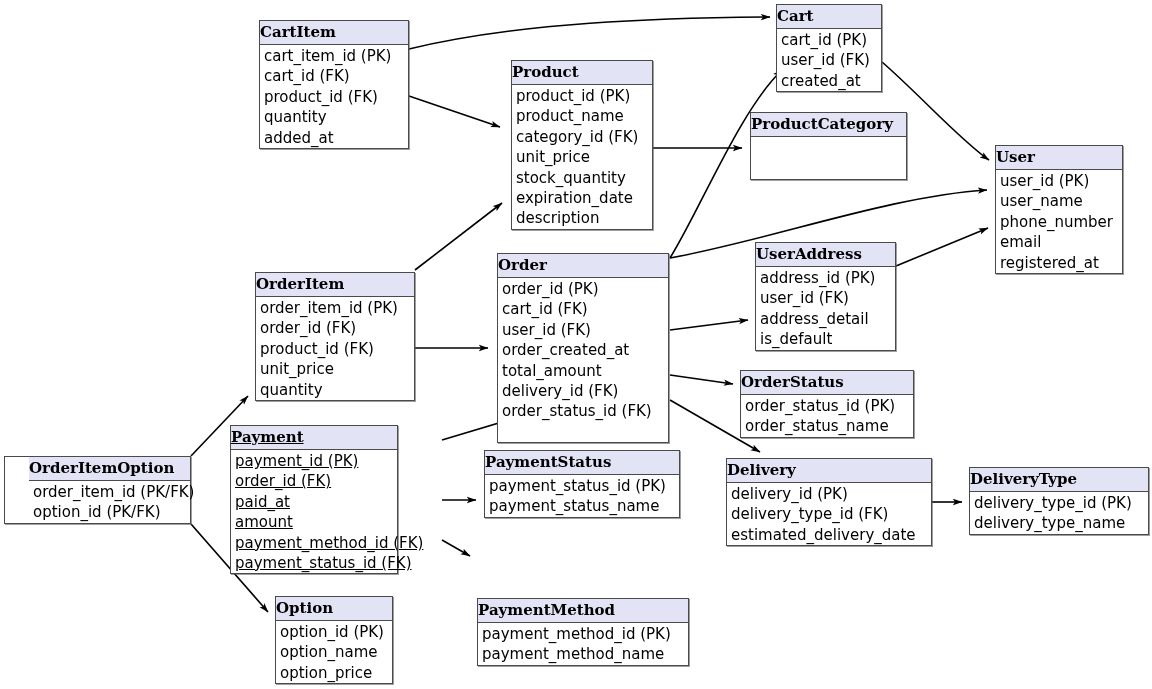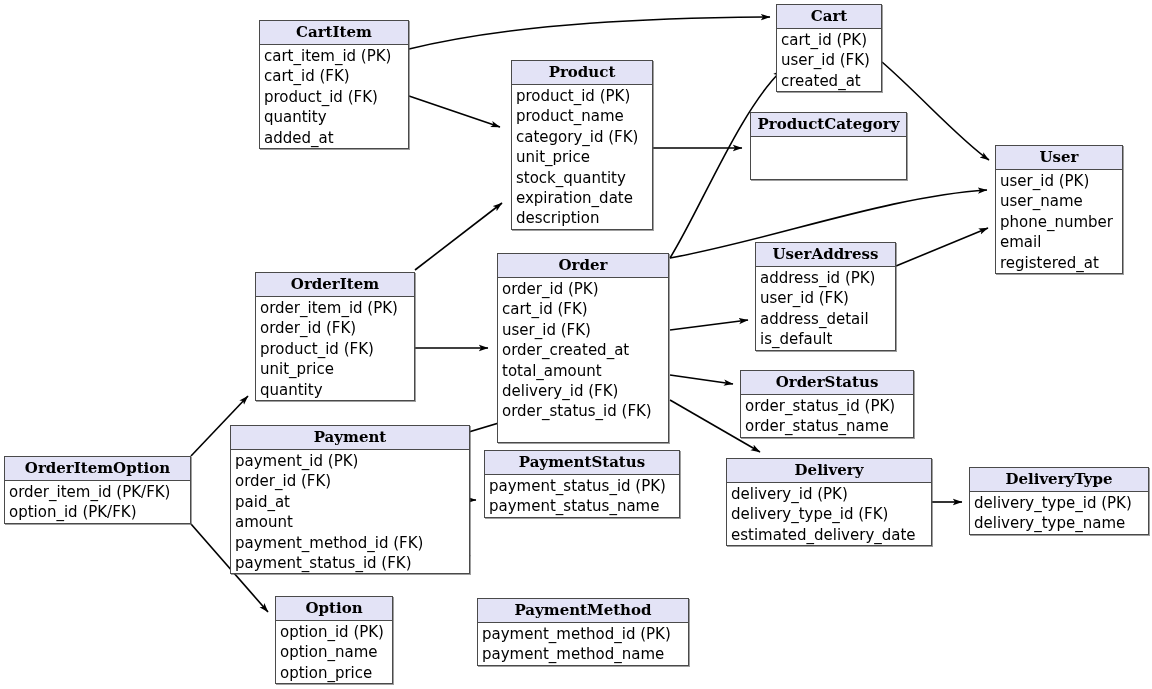--- a/index.html
+++ b/index.html
@@ -3,21 +3,21 @@
 <meta charset="utf-8">
 <title>ER Diagram</title>
 <style>
   html,body{margin:0;padding:0;background:#ffffff;}
   body{font-family:"DejaVu Sans","Liberation Sans",sans-serif;}
   #canvas{position:relative;width:1152px;height:689px;background:#fff;overflow:hidden;}
   #edges{position:absolute;left:0;top:0;width:1152px;height:689px;pointer-events:none;}
   .entity{position:absolute;box-sizing:border-box;background:#ffffff;
           border:1px solid #4a4a4a;box-shadow:1px 1px 0 rgba(80,80,80,.55);}
   .entity .ehead{box-sizing:border-box;background:#e3e3f6;border-bottom:1px solid #4a4a4a;
-          font-weight:bold;text-align:center;font-size:15px;line-height:23px;height:24px;
+          font-weight:bold;font-size:15px;line-height:23px;height:24px;
           color:#000;font-family:"DejaVu Serif","Liberation Serif",serif;white-space:nowrap;}
   .entity .ebody{padding:1px 0 2px 0;}
   .entity .attr{font-size:15px;line-height:20.4px;height:20.4px;padding:0 3px 0 4px;color:#000;
           white-space:nowrap;font-family:"DejaVu Sans","Liberation Sans",sans-serif;}
 </style>
 </head>
 <body>
 
 <div id="canvas">
   <svg id="edges" viewBox="0 0 1152 689" xmlns="http://www.w3.org/2000/svg">
@@ -122,21 +122,21 @@
           <div class="attr">is_default</div>
         </div>
       </div>
       <div class="entity" style="left: 740px; top: 370px; width: 174px; height: 67.8px;">
         <div class="ehead">OrderStatus</div>
         <div class="ebody">
           <div class="attr">order_status_id (PK)</div>
           <div class="attr">order_status_name</div>
         </div>
       </div>
-      <div class="entity" style="left: 230px; top: 425px; width: 240px; height: 149.4px;">
+      <div class="entity" style="left: 230px; top: 425px; width: 168px; height: 149.4px; text-decoration: underline;">
         <div class="ehead">Payment</div>
         <div class="ebody">
           <div class="attr">payment_id (PK)</div>
           <div class="attr">order_id (FK)</div>
           <div class="attr">paid_at</div>
           <div class="attr">amount</div>
           <div class="attr">payment_method_id (FK)</div>
           <div class="attr">payment_status_id (FK)</div>
         </div>
       </div>
@@ -162,21 +162,21 @@
           <div class="attr">estimated_delivery_date</div>
         </div>
       </div>
       <div class="entity" style="left: 969px; top: 467px; width: 180px; height: 67.8px;">
         <div class="ehead">DeliveryType</div>
         <div class="ebody">
           <div class="attr">delivery_type_id (PK)</div>
           <div class="attr">delivery_type_name</div>
         </div>
       </div>
-      <div class="entity" style="left: 4px; top: 456px; width: 187px; height: 67.8px;">
+      <div class="entity" style="left: 4px; top: 456px; width: 187px; height: 67.8px; padding-left: 24px;">
         <div class="ehead">OrderItemOption</div>
         <div class="ebody">
           <div class="attr">order_item_id (PK/FK)</div>
           <div class="attr">option_id (PK/FK)</div>
         </div>
       </div>
       <div class="entity" style="left: 275px; top: 596px; width: 118px; height: 88.2px;">
         <div class="ehead">Option</div>
         <div class="ebody">
           <div class="attr">option_id (PK)</div>

